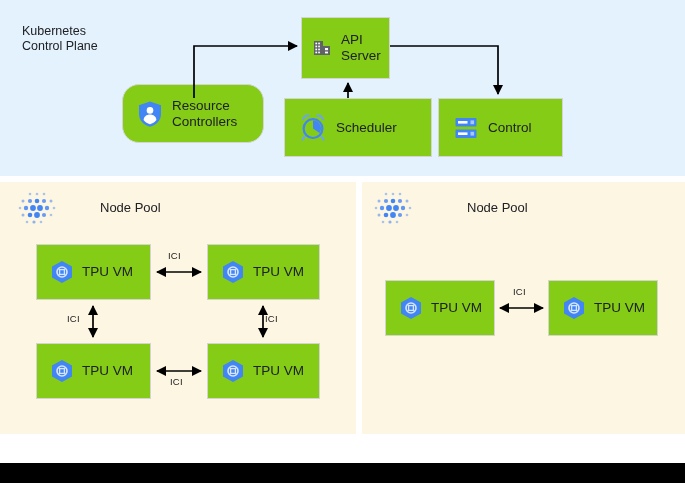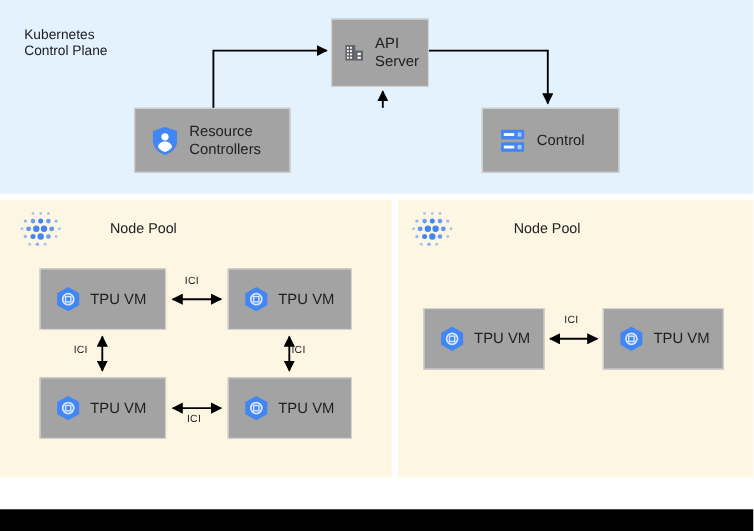--- a/index.html
+++ b/index.html
@@ -66,21 +66,21 @@
     color: #202124;
     margin-left: 40px;
   }
   #node-pool-title-1 { position: absolute; left: 60px; top: 200px; }
   #node-pool-title-2 { position: absolute; left: 427px; top: 200px; }
 
   
   .node-box {
     position: absolute;
     box-sizing: border-box;
-    background: #a3a3a3;
+    background: #84cc16;
     border: 1px solid #d4d4d4;
     display: flex;
     align-items: center;
     gap: 9px;
     padding-left: 14px;
   }
   .node-label {
     font-size: 13.5px;
     line-height: 16px;
     color: #202124;
@@ -88,21 +88,21 @@
   }
   .icon-wrap {
     flex: 0 0 auto;
     display: flex;
     align-items: center;
     justify-content: center;
   }
 
   
   #box-api-server   { left: 301px; top: 17px;  width: 89px;  height: 62px; padding-left: 10px; }
-  #box-resource-ctl { left: 122px; top: 98px;  width: 142px; height: 59px; }
+  #box-resource-ctl { left: 122px; top: 84px;  width: 142px; height: 59px; border-radius: 17px; }
   #box-scheduler    { left: 284px; top: 98px;  width: 148px; height: 59px; }
   #box-storage      { left: 438px; top: 98px;  width: 125px; height: 59px; }
 
   
   #tpu-1-1 { left: 36px;  top: 244px; width: 115px; height: 56px; }
   #tpu-1-2 { left: 207px; top: 244px; width: 113px; height: 56px; }
   #tpu-1-3 { left: 36px;  top: 343px; width: 115px; height: 56px; }
   #tpu-1-4 { left: 207px; top: 343px; width: 113px; height: 56px; }
   
   #tpu-2-1 { left: 385px; top: 280px; width: 110px; height: 56px; }
@@ -165,20 +165,33 @@
       <svg width="26" height="28" viewBox="0 0 26 28">
         <path d="M13 1.5 L24 5.2 V14 C24 20.6 19.2 25 13 26.8 C6.8 25 2 20.6 2 14 V5.2 Z" fill="#4285f4"></path>
         <circle cx="13" cy="10.4" r="3.3" fill="#ffffff"></circle>
         <path d="M13 14.6 C9.5 14.6 6.9 16.7 6.6 19.9 C8.3 22 10.5 23.4 13 24.2 C15.5 23.4 17.7 22 19.4 19.9 C19.1 16.7 16.5 14.6 13 14.6 Z" fill="#ffffff"></path>
       </svg>
     </span>
     <span class="node-label">Resource
 Controllers</span>
   </div>
 
+  <div class="node-box" id="box-scheduler">
+    <span class="icon-wrap">
+      <svg width="28" height="28" viewBox="0 0 28 28">
+        <path d="M4.2 5.3 A5.4 5.4 0 0 1 9.6 1.6" stroke="#6ba3f8" stroke-width="2" fill="none" stroke-linecap="round"></path>
+        <path d="M23.8 5.3 A5.4 5.4 0 0 0 18.4 1.6" stroke="#6ba3f8" stroke-width="2" fill="none" stroke-linecap="round"></path>
+        <line x1="5.6" y1="22.6" x2="3.4" y2="25.6" stroke="#6ba3f8" stroke-width="2" stroke-linecap="round"></line>
+        <line x1="22.4" y1="22.6" x2="24.6" y2="25.6" stroke="#6ba3f8" stroke-width="2" stroke-linecap="round"></line>
+        <circle cx="14" cy="14.6" r="9.4" fill="none" stroke="#4285f4" stroke-width="2.2"></circle>
+        <path d="M14 14.6 L14 6.6 A8 8 0 0 1 20.6 19 Z" fill="#4285f4"></path>
+      </svg>
+    </span>
+    <span class="node-label">Scheduler</span>
+  </div>
 
   <div class="node-box" id="box-storage">
     <span class="icon-wrap">
       <svg width="26" height="26" viewBox="0 0 26 26">
         <rect x="2.5" y="3" width="21" height="8.6" rx="1" fill="#4285f4"></rect>
         <rect x="2.5" y="14.4" width="21" height="8.6" rx="1" fill="#4285f4"></rect>
         <rect x="5" y="6" width="9.5" height="2.6" fill="#ffffff"></rect>
         <rect x="5" y="17.4" width="9.5" height="2.6" fill="#ffffff"></rect>
         <rect x="17.5" y="5.4" width="3.6" height="3.8" fill="#a8c7fa"></rect>
         <rect x="17.5" y="16.8" width="3.6" height="3.8" fill="#a8c7fa"></rect>

